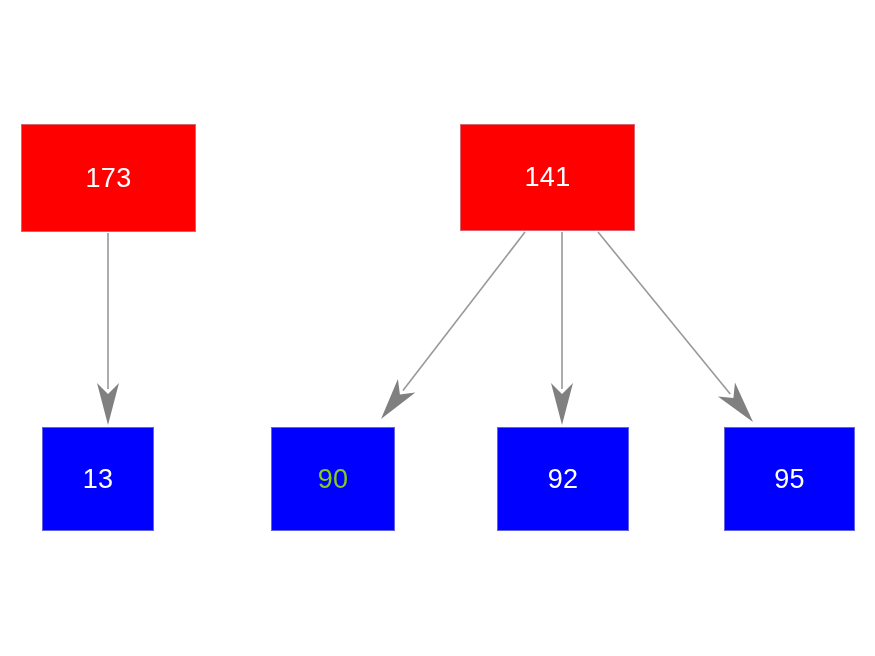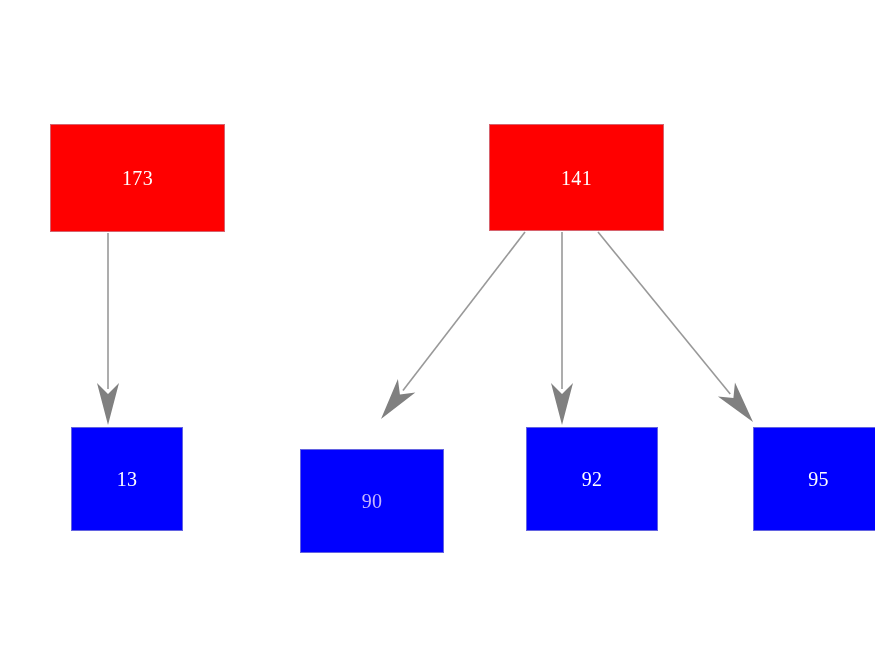--- a/index.html
+++ b/index.html
@@ -22,28 +22,27 @@
     width: 875px;
     height: 656px;
   }
   .node {
     position: absolute;
     box-sizing: border-box;
     display: flex;
     align-items: center;
     justify-content: center;
     color: #ffffff;
-    font-family: Liberation Serif, serif;
-    font-size: 20px;
+    font-family: Liberation Sans, sans-serif;
+    font-size: 27px;
     font-weight: 400;
     line-height: 1;
     letter-spacing: 0.3px;
     border: 1px solid rgba(180,180,200,0.55);
     z-index: 2;
-    margin-left: 29px;
   }
   .node-label {
     pointer-events: none;
   }
 </style>
 </head>
 <body>
 
 <div id="canvas" style="width: 875px; height: 656px; background: rgb(255, 255, 255);">
 
@@ -60,21 +59,21 @@
 
   <div class="node" style="left: 21px; top: 124px; width: 175px; height: 108px; background: rgb(255, 0, 0); color: rgb(255, 255, 255);">
     <span class="node-label">173</span>
   </div>
   <div class="node" style="left: 460px; top: 124px; width: 175px; height: 107px; background: rgb(255, 0, 0); color: rgb(255, 255, 255);">
     <span class="node-label">141</span>
   </div>
   <div class="node" style="left: 42px; top: 427px; width: 112px; height: 104px; background: rgb(0, 0, 255); color: rgb(255, 255, 255);">
     <span class="node-label">13</span>
   </div>
-  <div class="node" style="left: 271px; top: 449px; width: 144px; height: 104px; background: rgb(0, 0, 255); color: #c4b5fd;">
+  <div class="node" style="left: 271px; top: 427px; width: 124px; height: 104px; background: rgb(0, 0, 255); color: #84cc16;">
     <span class="node-label">90</span>
   </div>
   <div class="node" style="left: 497px; top: 427px; width: 132px; height: 104px; background: rgb(0, 0, 255); color: rgb(255, 255, 255); text-align: center;">
     <span class="node-label">92</span>
   </div>
   <div class="node" style="left: 724px; top: 427px; width: 131px; height: 104px; background: rgb(0, 0, 255); color: rgb(255, 255, 255);">
     <span class="node-label">95</span>
   </div>
 
 </div>

